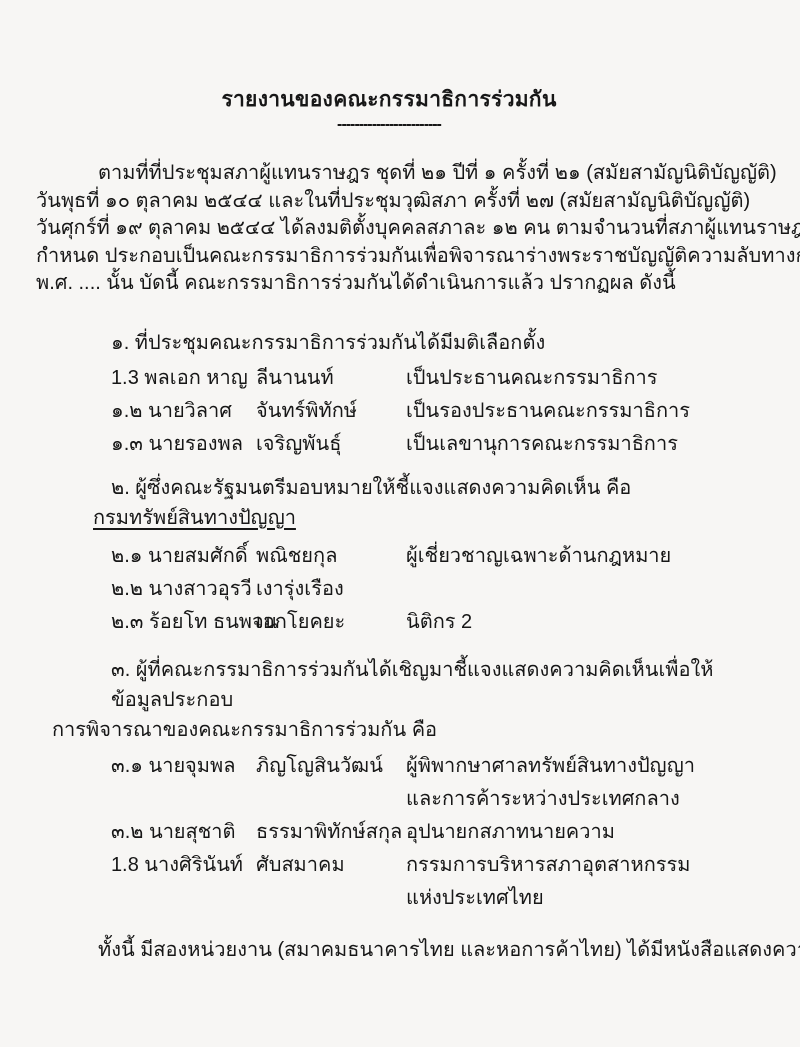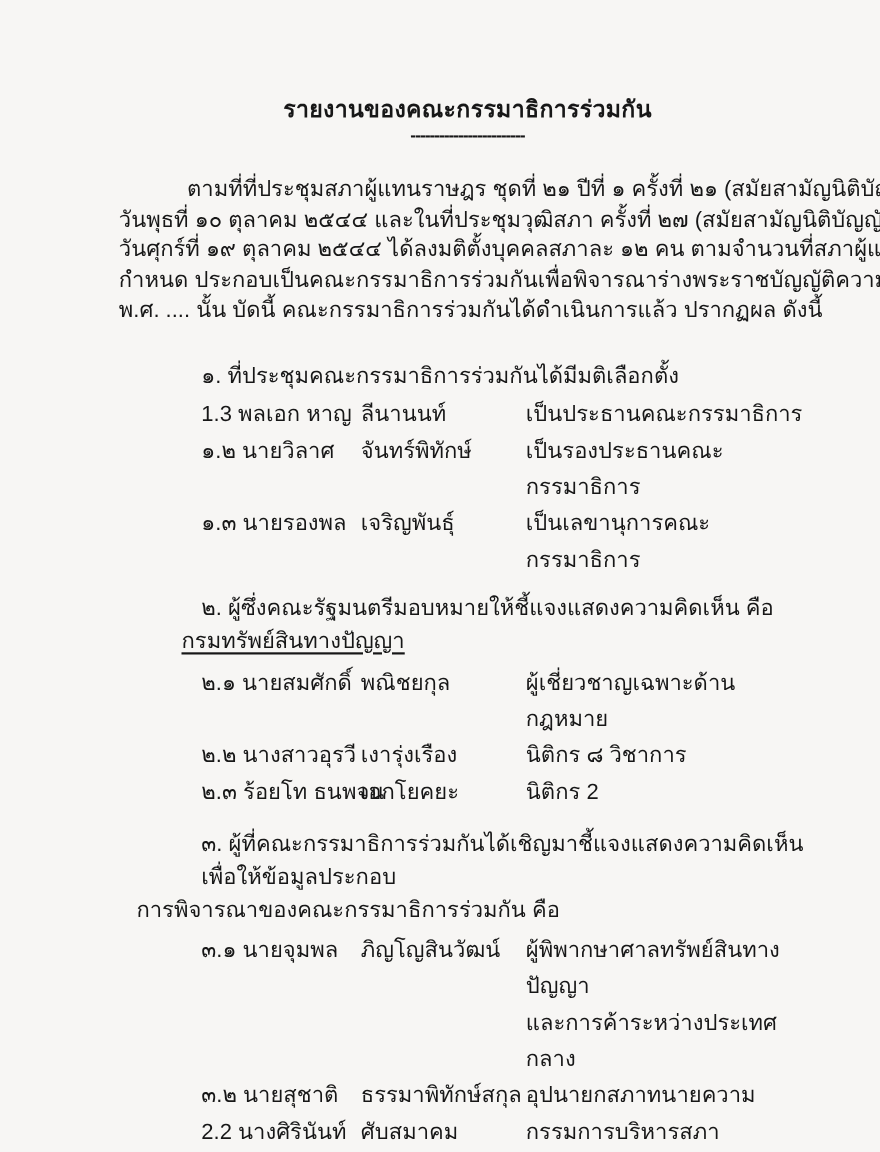--- a/index.html
+++ b/index.html
@@ -11,21 +11,21 @@
   }
   body {
     background: #f7f6f4;
     color: #171717;
     font-family: "Liberation Sans", "DejaVu Sans", sans-serif;
   }
   .page {
     box-sizing: border-box;
     width: 800px;
     height: 1047px;
-    padding: 82px 58px 0 108px;
+    padding: 82px 58px 0 36px;
   }
   .title {
     text-align: center;
     font-weight: bold;
     font-size: 21px;
     letter-spacing: 0.3px;
   }
   .divider {
     text-align: center;
     font-weight: bold;
@@ -109,21 +109,20 @@
     <div class="sub-heading">กรมทรัพย์สินทางปัญญา</div>
     <div class="rows">
       <div class="row">
         <div class="c1">๒.๑ นายสมศักดิ์</div>
         <div class="c2">พณิชยกุล</div>
         <div class="c3">ผู้เชี่ยวชาญเฉพาะด้านกฎหมาย</div>
       </div>
       <div class="row">
         <div class="c1">๒.๒ นางสาวอุรวี</div>
         <div class="c2">เงารุ่งเรือง</div>
-        <div class="c3">นิติกร ๘ วิชาการ</div>
       </div>
       <div class="row">
         <div class="c1">๒.๓ ร้อยโท ธนพจน</div>
         <div class="c2">เอกโยคยะ</div>
         <div class="c3">นิติกร 2</div>
       </div>
     </div>
   </div>
 
   <div class="section sec3">
@@ -137,21 +136,21 @@
           <div>ผู้พิพากษาศาลทรัพย์สินทางปัญญา</div>
           <div>และการค้าระหว่างประเทศกลาง</div>
         </div>
       </div>
       <div class="row">
         <div class="c1">๓.๒ นายสุชาติ</div>
         <div class="c2">ธรรมาพิทักษ์สกุล</div>
         <div class="c3">อุปนายกสภาทนายความ</div>
       </div>
       <div class="row">
-        <div class="c1">2.2 นางศิรินันท์</div>
+        <div class="c1">1.8 นางศิรินันท์</div>
         <div class="c2">ศับสมาคม</div>
         <div class="c3">
           <div>กรรมการบริหารสภาอุตสาหกรรม</div>
           <div>แห่งประเทศไทย</div>
         </div>
       </div>
     </div>
   </div>
 
   <div class="closing">

